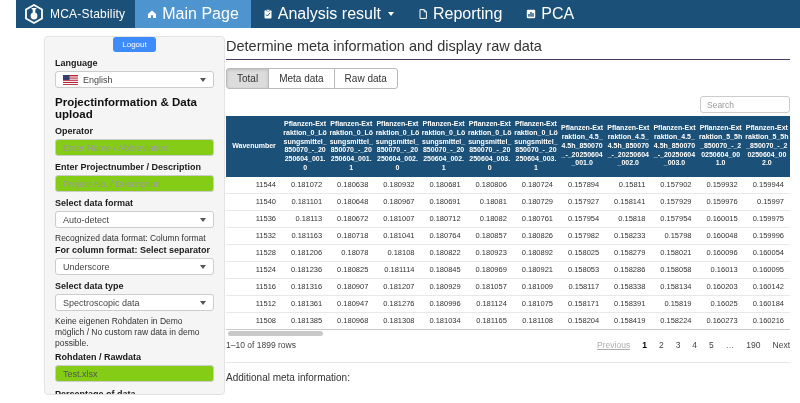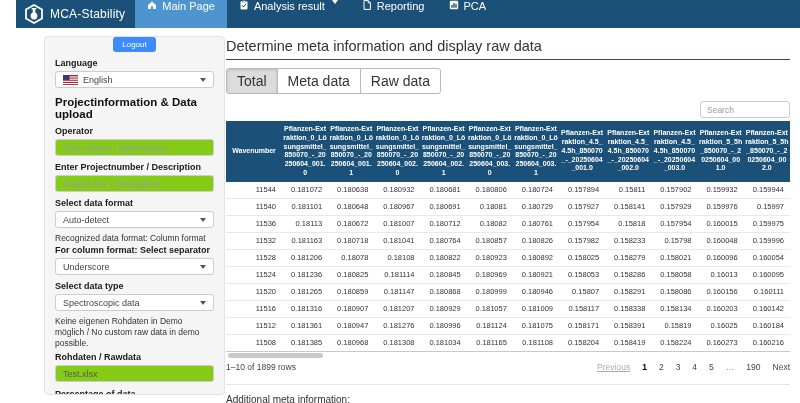--- a/index.html
+++ b/index.html
@@ -5,22 +5,22 @@
   * { margin:0; padding:0; box-sizing:border-box; }
   html,body { width:800px; height:403px; overflow:hidden; background:#fff;
               font-family:"Liberation Sans", sans-serif; }
 
   
   .navbar { position:absolute; top:0; left:16px; right:0; height:28px;
             background:var(--navbar_bg,#1b5078); display:flex; align-items:stretch; }
   .brand { display:flex; align-items:center; gap:6px; padding:0 10px 0 8px; color:#fff; }
   .brand-text { font-size:12px; letter-spacing:.2px; }
   .nav-items { display:flex; align-items:stretch; }
-  .nav-item { display:flex; align-items:flex-start; gap:5px; padding:0 12px;
-              font-size:11px; color:#fff; cursor:pointer; white-space:nowrap; }
+  .nav-item { display:flex; align-items:center; gap:5px; padding:0 12px;
+              font-size:16px; color:#fff; cursor:pointer; white-space:nowrap; }
   .nav-item.active { background:var(--active_tab_bg,#4e94ce); }
   .nav-caret { width:0; height:0; border-left:3.5px solid transparent;
                border-right:3.5px solid transparent; border-top:4px solid #fff; margin-left:2px; }
 
   
   .sidebar { position:absolute; left:8px; top:36px; width:181px; height:359px;
              background:#f5f5f5; border:1px solid #e3e3e3; border-radius:4px;
              padding:0 10px; font-size:9px; color:#333; overflow:hidden;margin-left:36px; }
   .logout-row { text-align:center; margin-bottom:6px; }
   .btn-logout { background:var(--logout_button_bg,#3d8bfd); color:#fff; border:none;
@@ -48,21 +48,21 @@
   .slider-val { position:absolute; left:0; top:0; background:var(--slider_value_bg,#428bca);
                 color:#fff; font-size:7px; padding:1px 3px; border-radius:2px; }
   .slider-max { position:absolute; right:0; top:0; background:#e6e6e6; color:#555;
                 font-size:7px; padding:1px 3px; border-radius:2px; }
 
   
   .main { position:absolute; left:226px; top:38px; width:564px; }
   .page-title { font-size:14.5px; color:#333; }
   .title-rule { border-bottom:1.5px solid var(--title_underline,#4a3a61); margin-top:5px; }
   .btn-group { margin-top:8px; display:inline-flex; }
-  .btn-tab { font-size:14px; color:#333; background:#fff; border:1px solid #b9b9b9;
+  .btn-tab { font-size:10px; color:#333; background:#fff; border:1px solid #b9b9b9;
              padding:4px 10px; margin-left:-1px; cursor:pointer; font-family:inherit; }
   .btn-tab:first-child { border-radius:3px 0 0 3px; margin-left:0; }
   .btn-tab:last-child { border-radius:0 3px 3px 0; }
   .btn-tab.active { background:#dcdcdc; box-shadow:inset 0 1px 3px rgba(0,0,0,.15); }
   .search-row { display:flex; justify-content:flex-end; margin-top:7px; }
   .search-input { width:90px; height:17px; border:1px solid #ccc; border-radius:3px;
                   font-size:8.5px; padding:0 6px; color:#555; font-family:inherit; }
   .search-input::placeholder { color:#9a9a9a; }
 
   table.data { margin-top:3px; width:100%; border-collapse:collapse; table-layout:fixed; }
@@ -324,34 +324,20 @@
           <td>0.180845</td>
           <td>0.180969</td>
           <td>0.180921</td>
           <td>0.158053</td>
           <td>0.158286</td>
           <td>0.158058</td>
           <td>0.16013</td>
           <td>0.160095</td>
         </tr>
         <tr>
-          <td>11520</td>
-          <td>0.181265</td>
-          <td>0.180859</td>
-          <td>0.181147</td>
-          <td>0.180868</td>
-          <td>0.180999</td>
-          <td>0.180946</td>
-          <td>0.15807</td>
-          <td>0.158291</td>
-          <td>0.158086</td>
-          <td>0.160156</td>
-          <td>0.160111</td>
-        </tr>
-        <tr>
           <td>11516</td>
           <td>0.181316</td>
           <td>0.180907</td>
           <td>0.181207</td>
           <td>0.180929</td>
           <td>0.181057</td>
           <td>0.181009</td>
           <td>0.158117</td>
           <td>0.158338</td>
           <td>0.158134</td>

